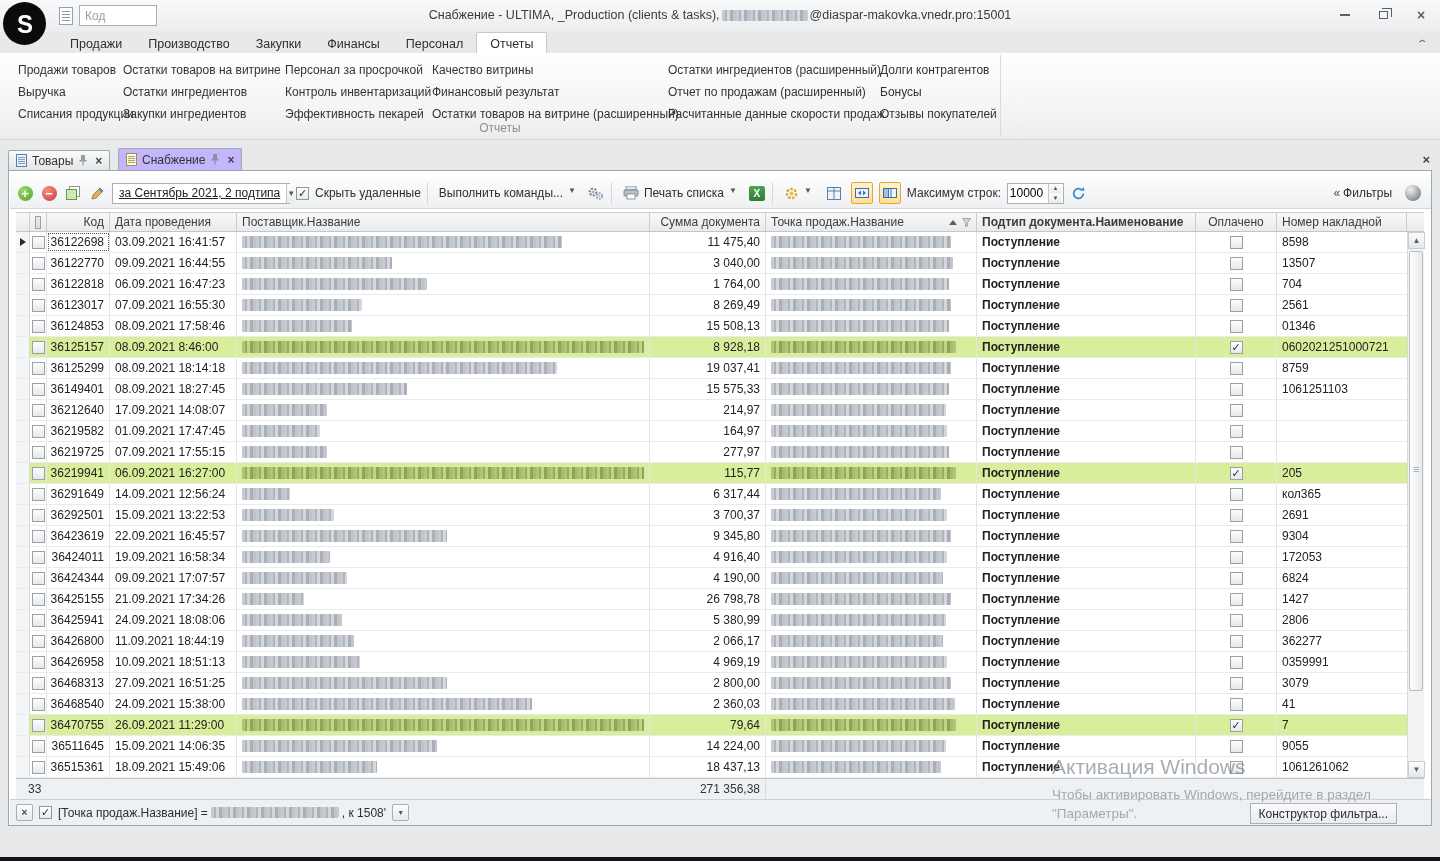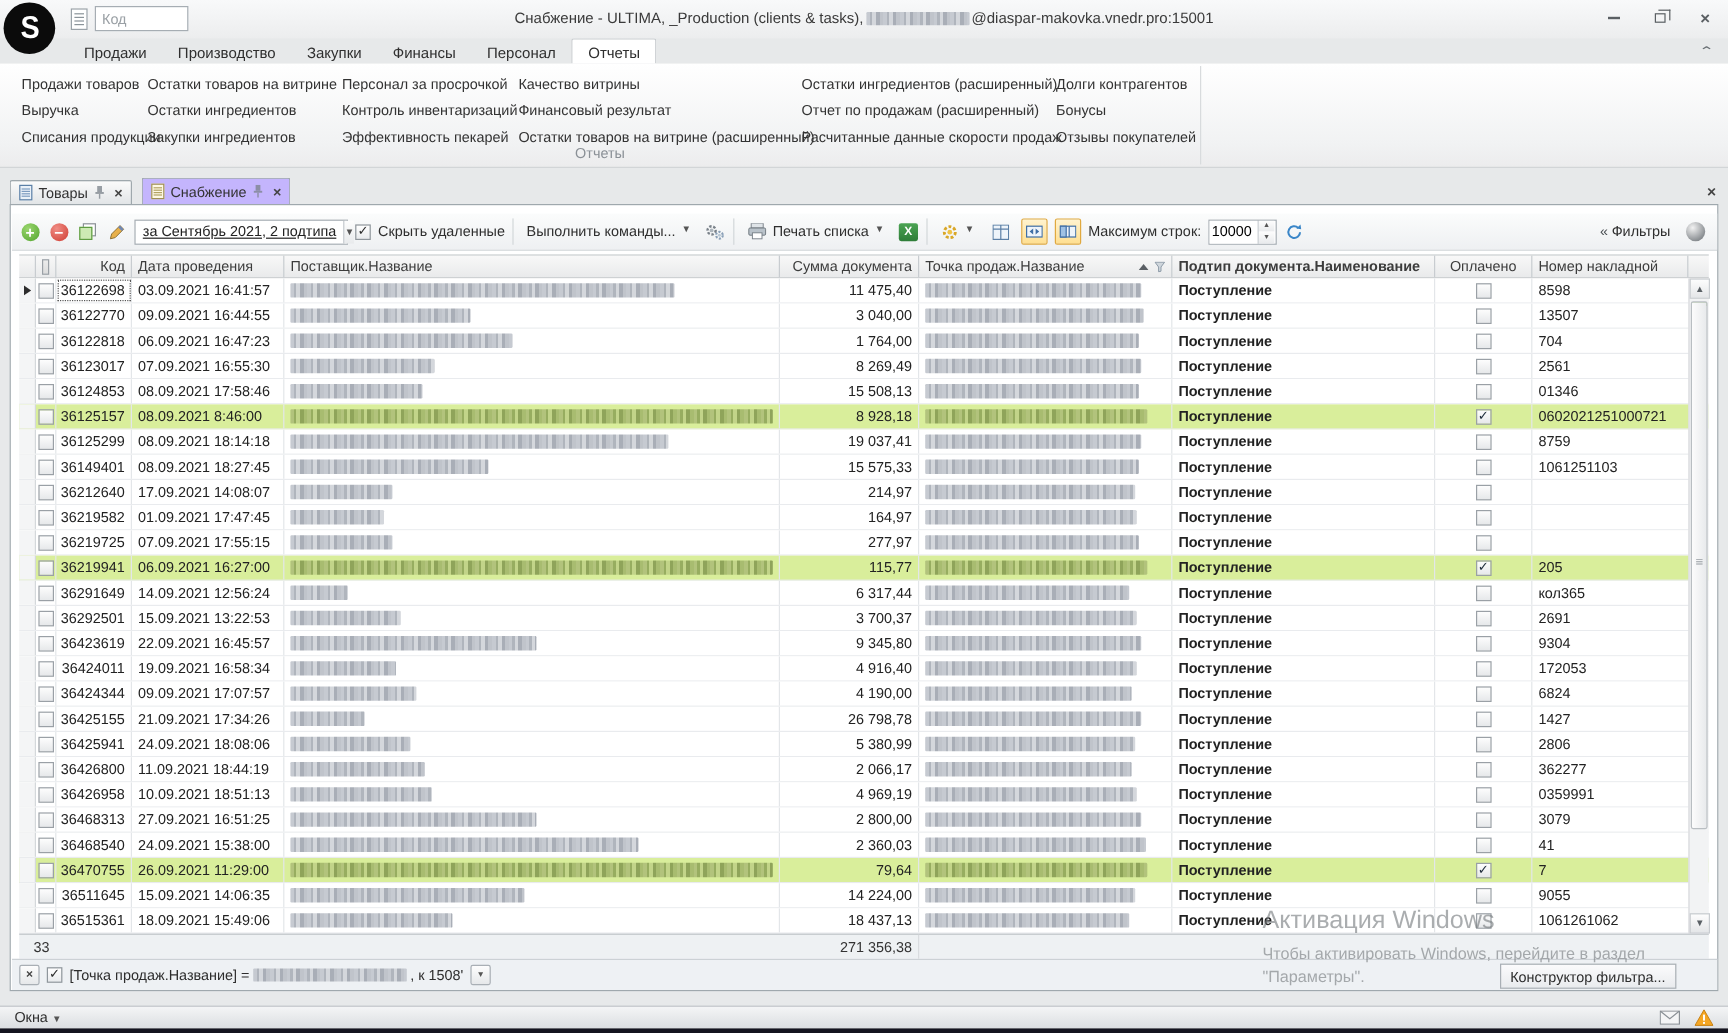--- a/index.html
+++ b/index.html
@@ -923,28 +923,14 @@
       <div class="fb-builder">Конструктор фильтра...</div>
     </div>
   </div>
 
   <div class="watermark">
     <div class="wm1">Активация Windows</div>
     <div class="wm2">Чтобы активировать Windows, перейдите в раздел</div>
     <div class="wm3">"Параметры".</div>
   </div>
 
-  <div class="statusbar">
-    <span><span>Окна</span> <span style="font-size:8px;color:#555">▼</span></span>
-    <div class="sb-right">
-      <svg width="17" height="12" viewBox="0 0 17 12">
-          <rect x="0.5" y="0.5" width="16" height="11" fill="#f4f5f6" stroke="#8a9096"></rect>
-          <path d="M0.5 0.5 L8.5 7 L16.5 0.5" fill="none" stroke="#8a9096"></path>
-        </svg>
-      <svg width="16" height="14" viewBox="0 0 16 14">
-          <polygon points="8,0.5 15.5,13.5 0.5,13.5" fill="#f5a623" stroke="#c77f12" stroke-width="0.8"></polygon>
-          <rect x="7.2" y="4.5" width="1.6" height="5" fill="#fff"></rect>
-          <rect x="7.2" y="10.6" width="1.6" height="1.6" fill="#fff"></rect>
-        </svg>
-    </div>
-  </div>
   <div class="bottomstrip"></div>
 </div>
 
 </body></html>

